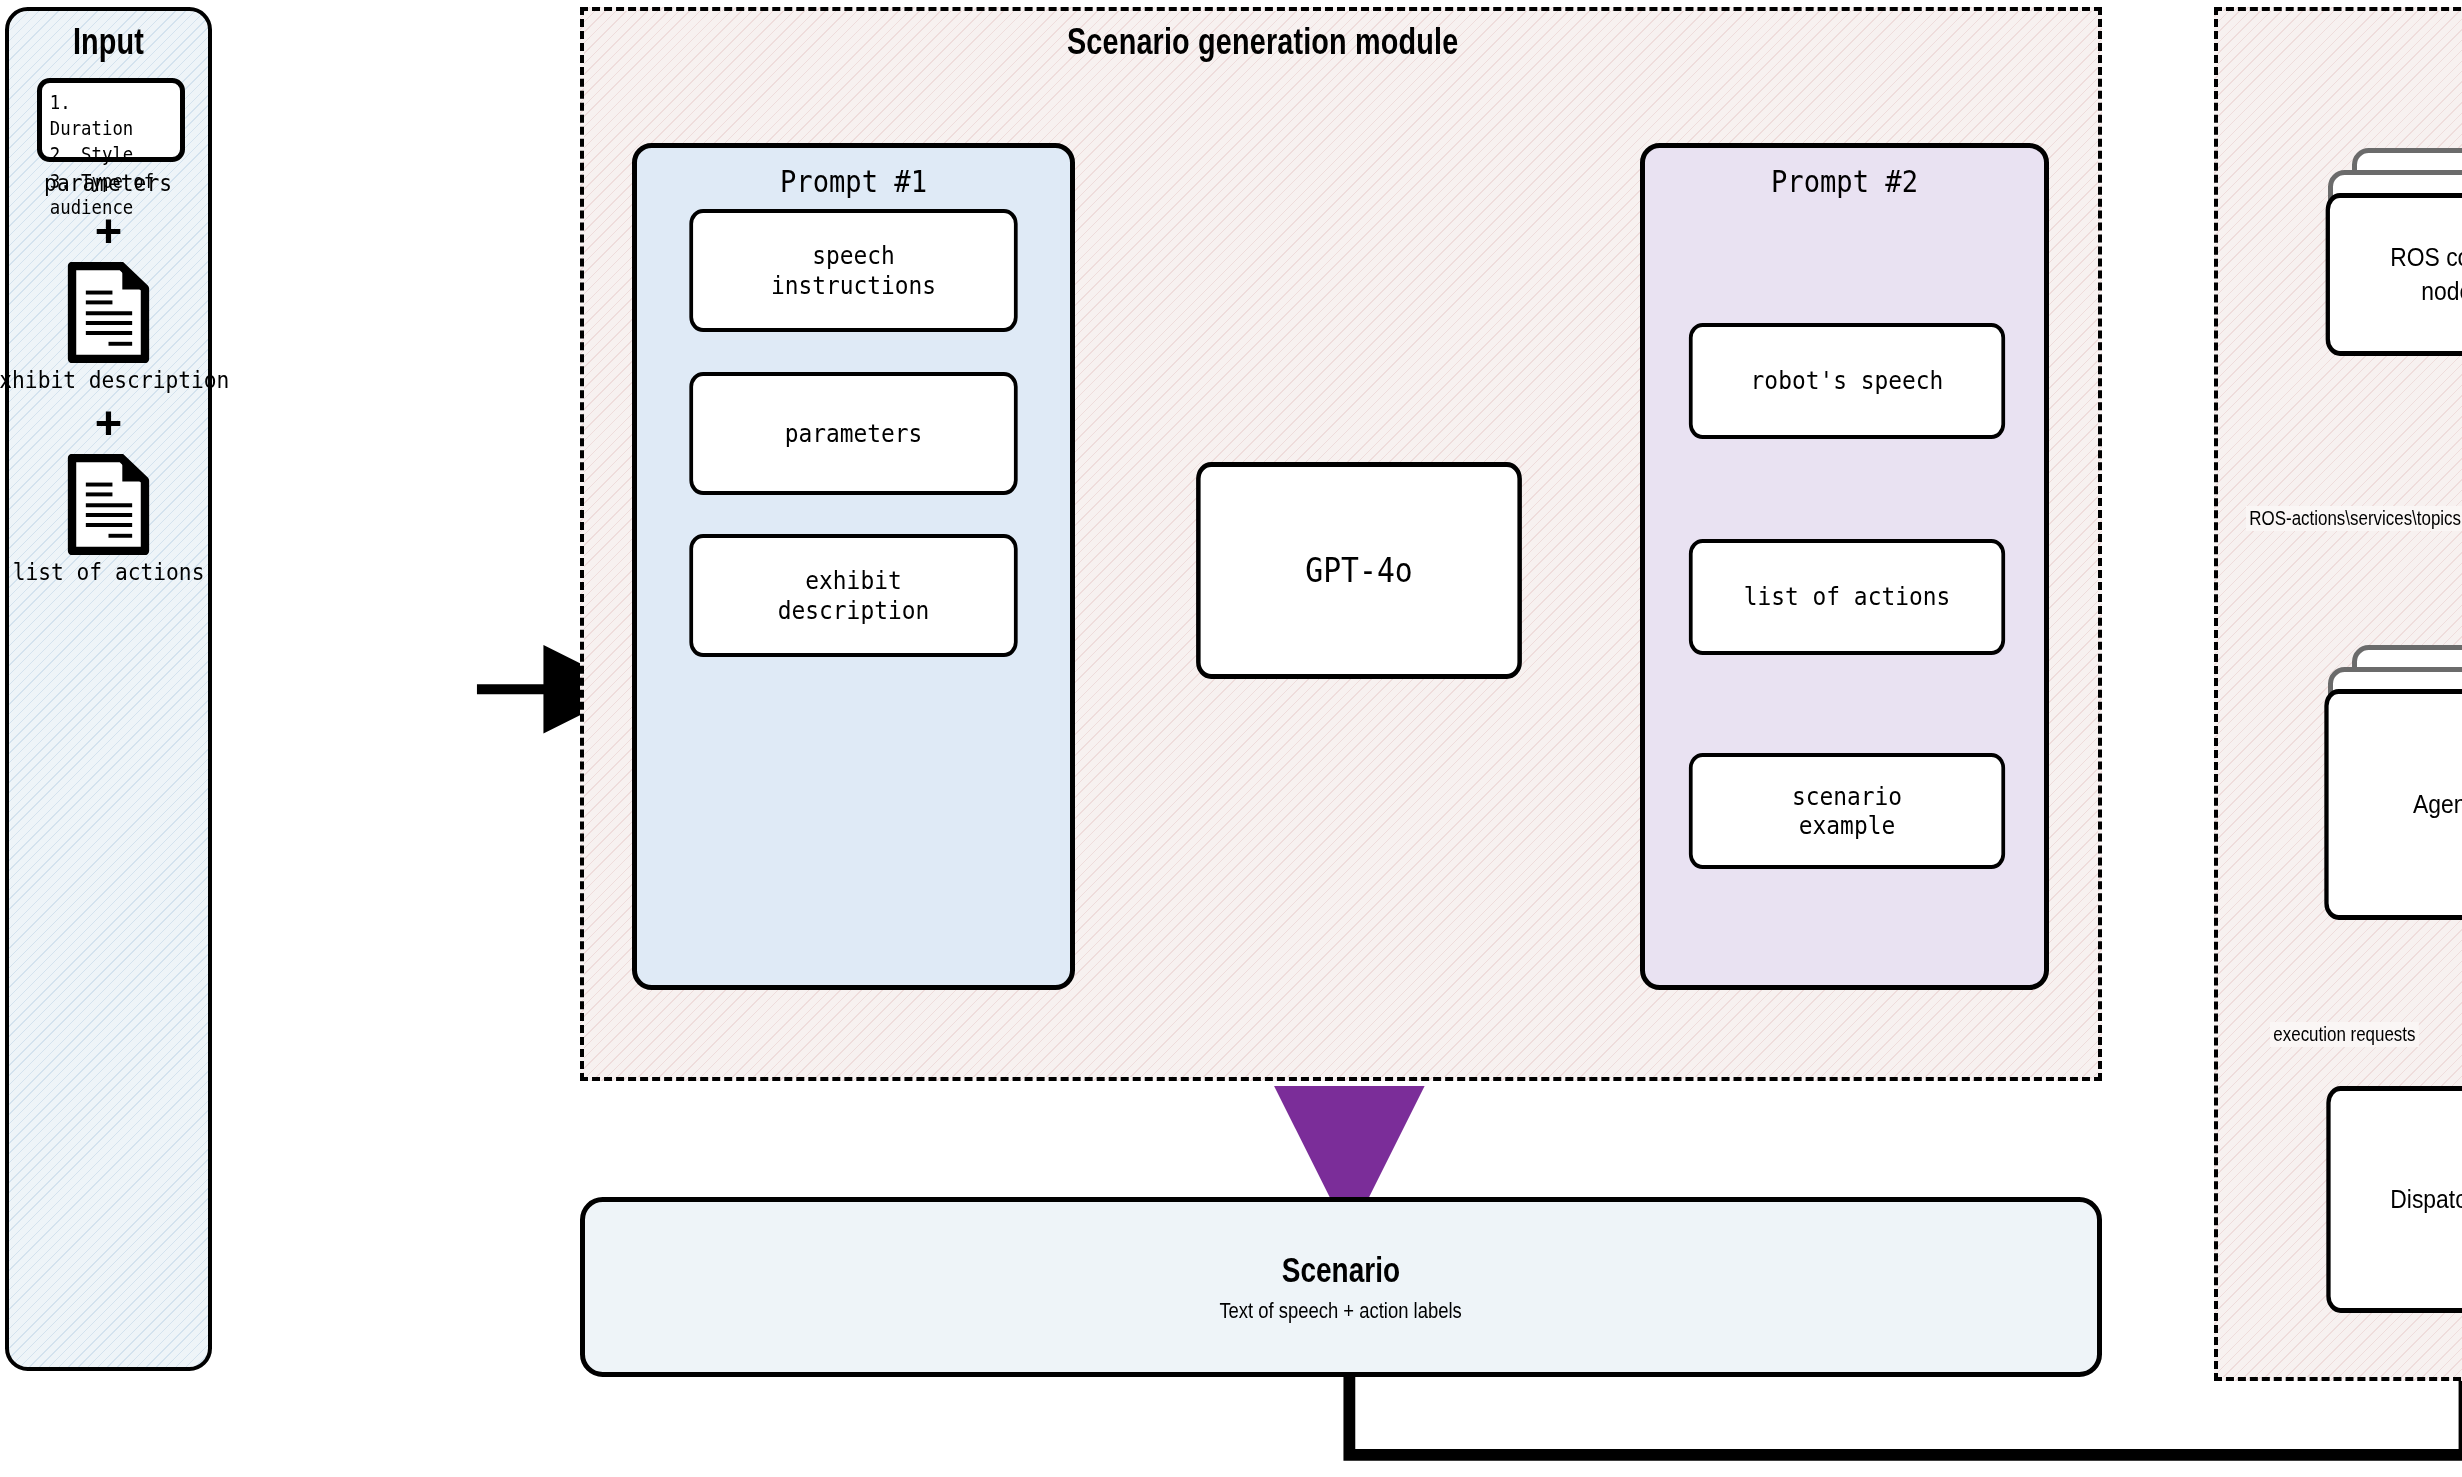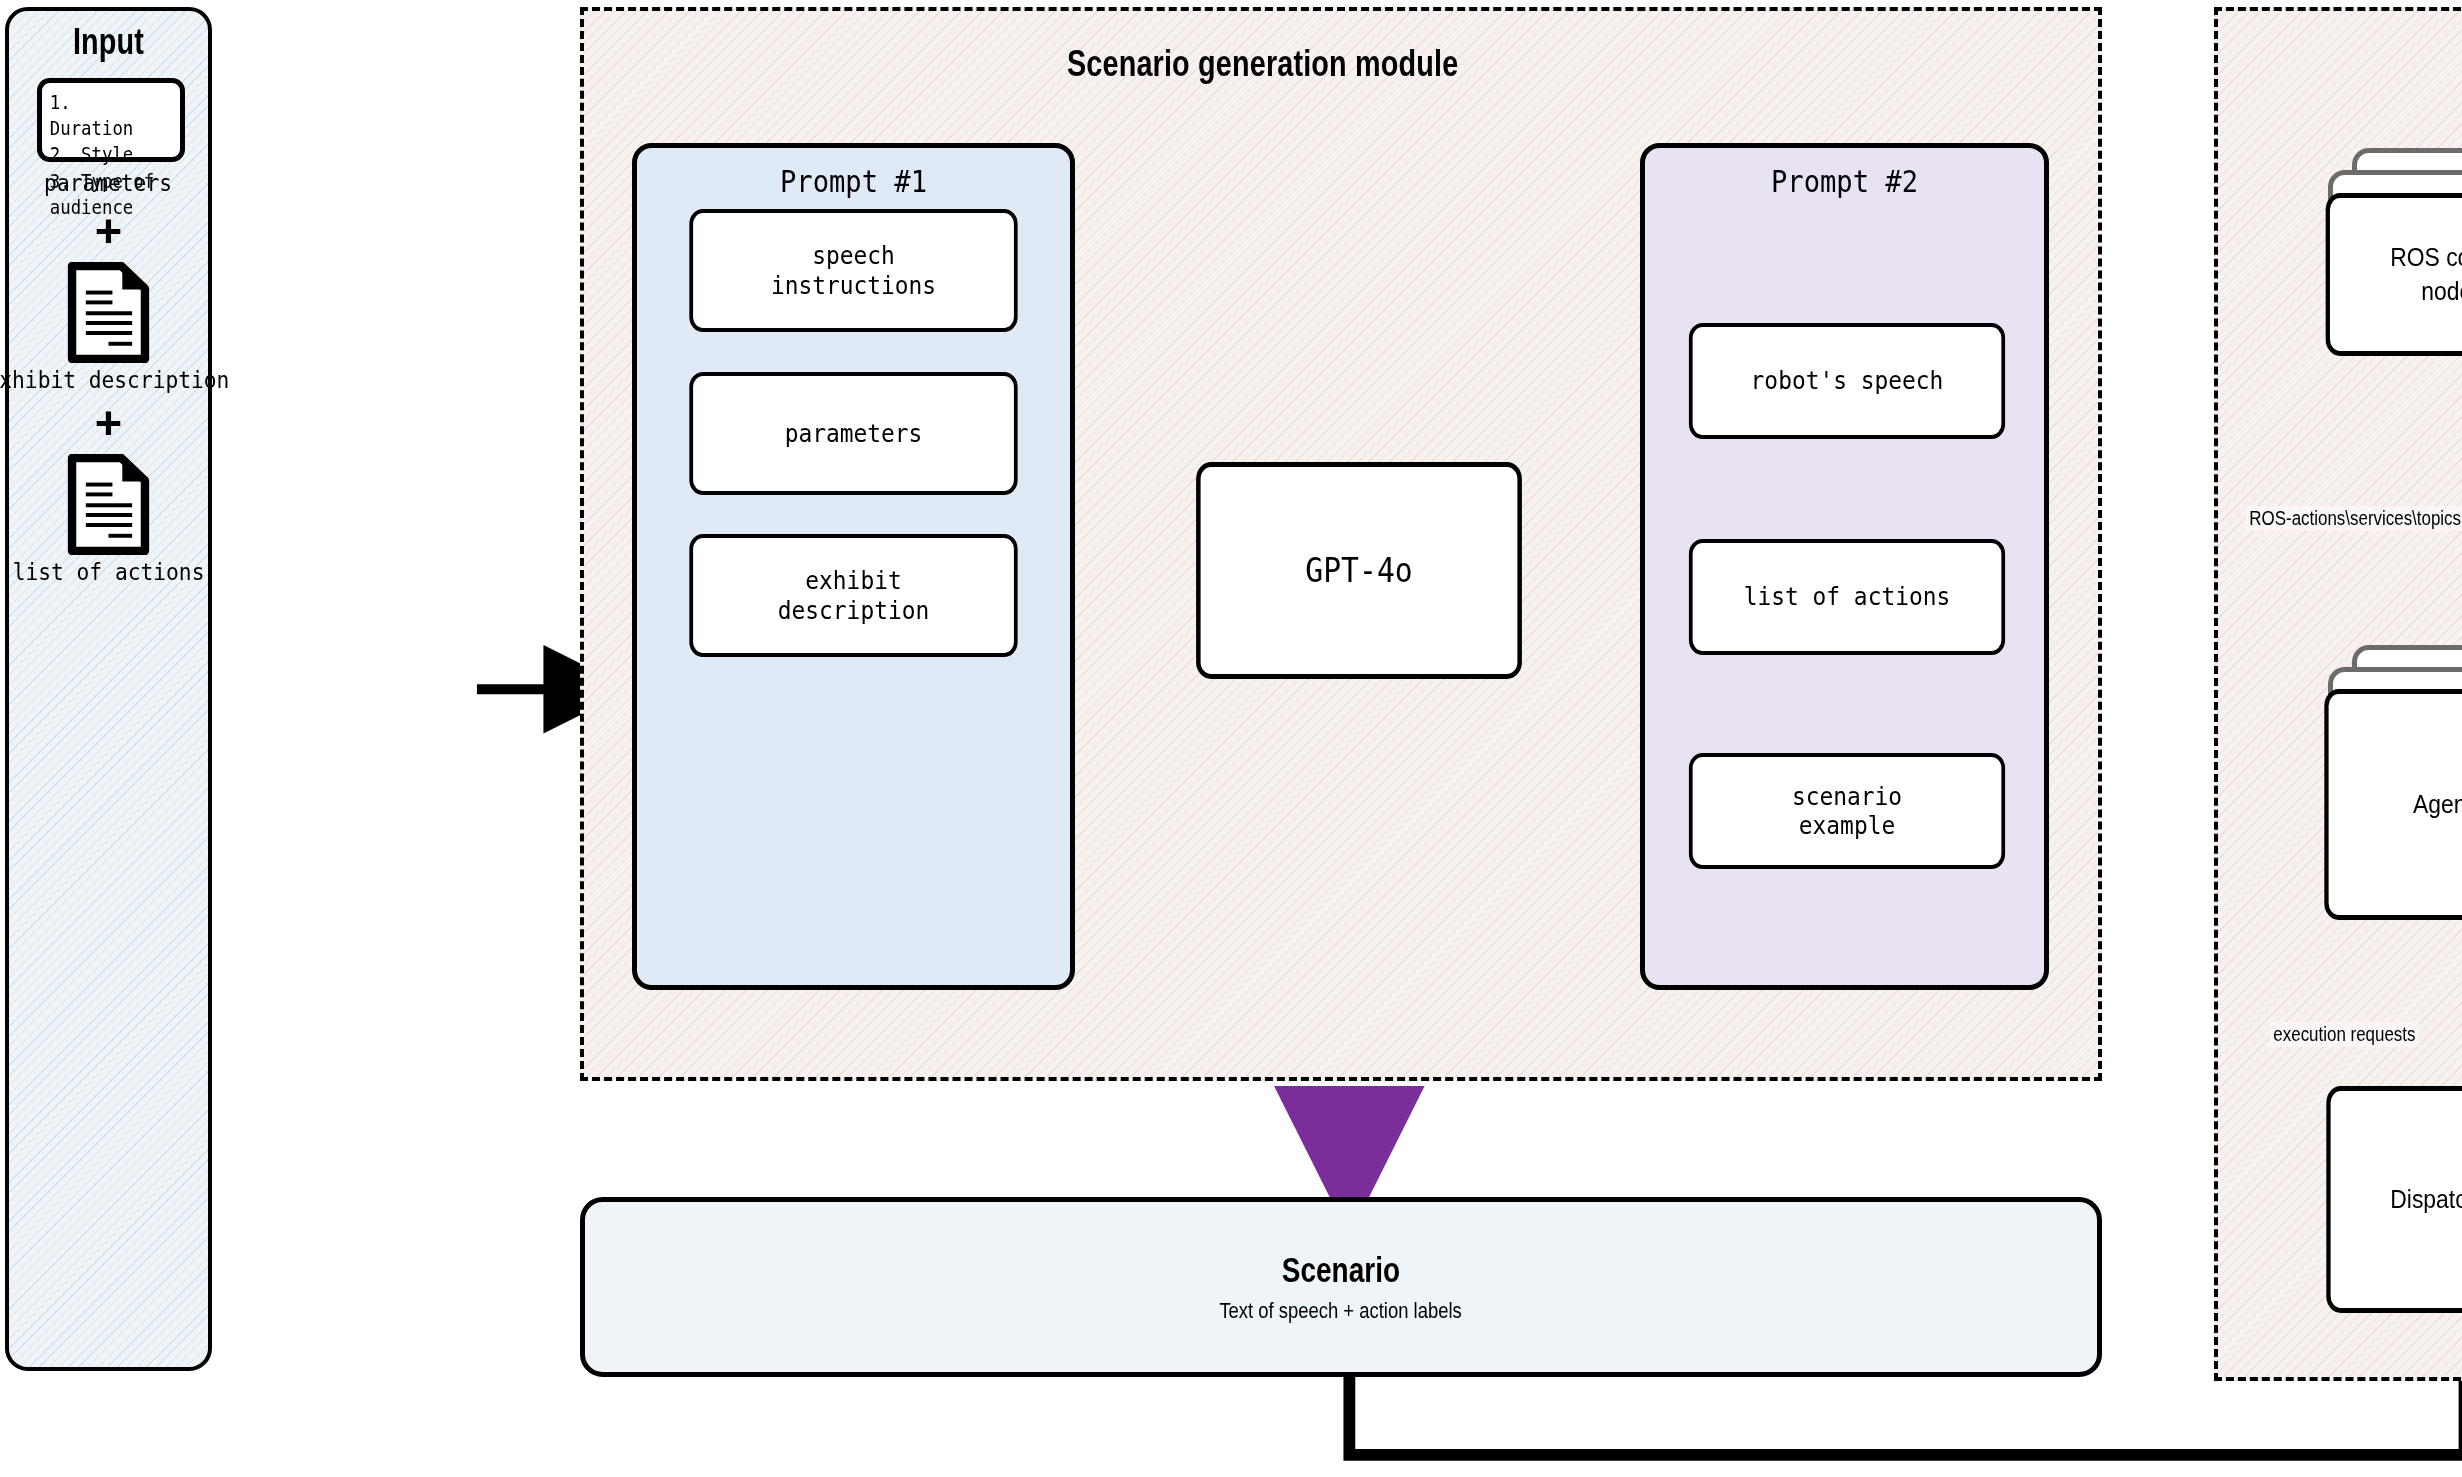--- a/index.html
+++ b/index.html
@@ -220,21 +220,21 @@
         <line x1="84" y1="166" x2="132" y2="166"></line>
       </g>
     </svg>
   </div>
   <div class="abs ctr" style="left:4.9px;top:559px;width:207px;height:25.6px;">
     <span class="lbl lbl-doc">list of actions</span>
   </div>
 
   <div class="abs panel-dash" style="left:580px;top:6.9px;width:1522px;height:1074px;"></div>
 
-  <div class="abs ctr" style="left:580px;top:40px;width:1365px;height:47px;">
+  <div class="abs ctr" style="left:580px;top:18px;width:1365px;height:47px;">
     <span class="panel-title">Scenario generation module</span>
   </div>
 
   <div class="abs promptbox blue" style="left:632px;top:143px;width:443px;height:847px;">
     <div class="prompt-head" style="margin-top:16.7px;">Prompt #1</div>
   </div>
   <div class="abs pill" style="left:677px;top:209px;width:353px;height:123px;white-space:pre-line;">speech
 instructions</div>
   <div class="abs pill" style="left:677px;top:372px;width:353px;height:123px;white-space:pre-line;">parameters</div>
   <div class="abs pill" style="left:677px;top:534px;width:353px;height:123px;white-space:pre-line;">exhibit

